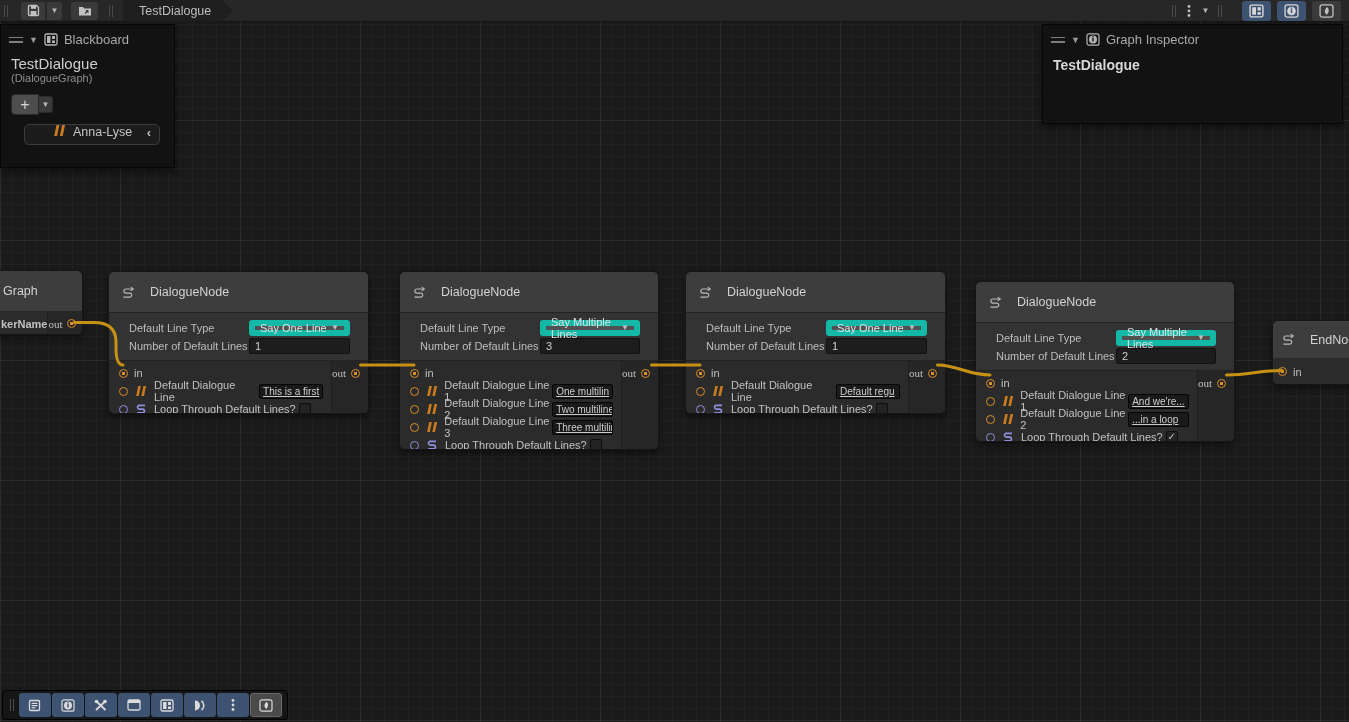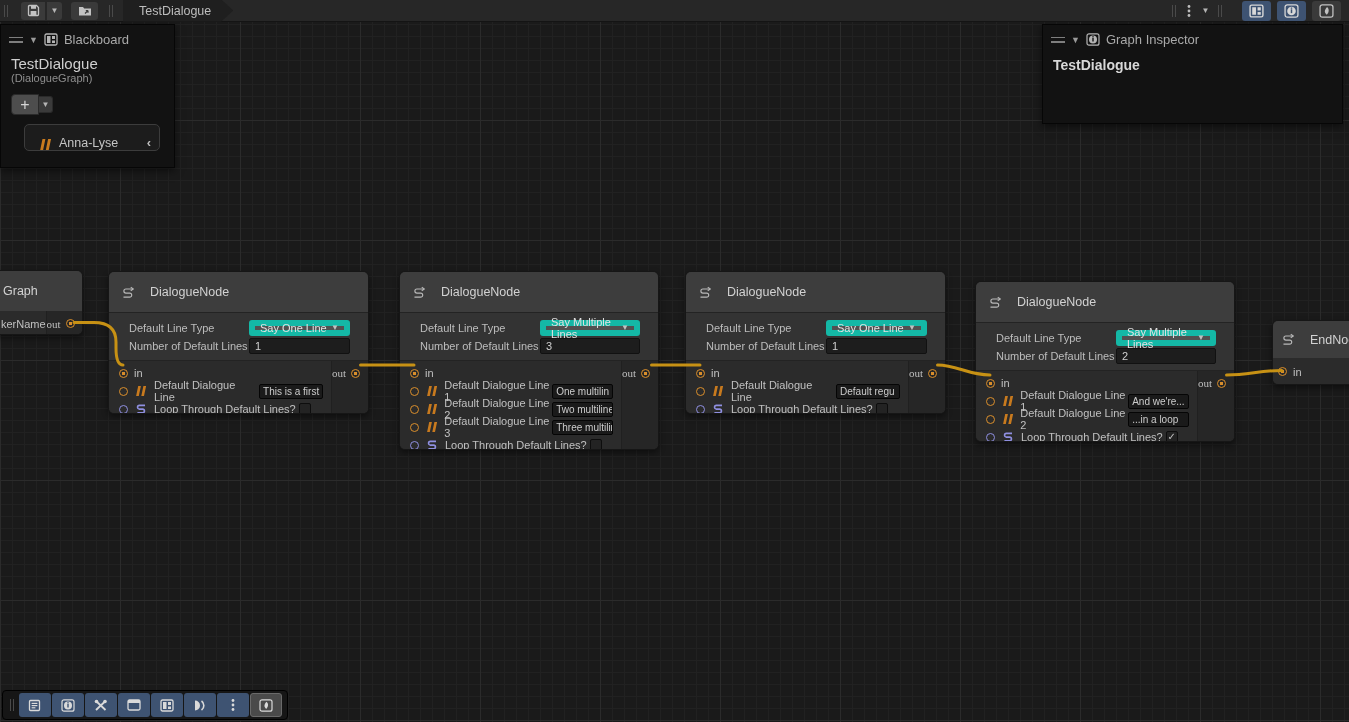--- a/index.html
+++ b/index.html
@@ -40,22 +40,22 @@
   .drag-lines i { height:1.5px; background:#7e7e7e; display:block; }
   .tri { font-size:9px; color:#9a9a9a; }
   #blackboard { left:0; top:24px; width:175px; height:144px; }
   .bb-name { padding:4px 10px 0 10px; font-size:15px; color:#cfcfcf; }
   .bb-type { padding:0 10px; font-size:11px; color:#8f8f8f; }
   .bb-addrow { display:flex; align-items:center; margin:10px 0 0 10px; }
   .bb-add { width:28px; height:21px; background:#4d4d4d; border:1px solid #2a2a2a; border-radius:4px 0 0 4px;
     color:#d6d6d6; font-size:16px; display:flex; align-items:center; justify-content:center; }
   .bb-adddrop { width:14px; height:17px; background:#3a3a3a; border:1px solid #2a2a2a; border-left:none;
     border-radius:0 3px 3px 0; display:flex; align-items:center; justify-content:center; }
-  .bb-pill { position:absolute; left:23px; top:99px; width:136px; height:27px; background:#1c1c1c;
-    border:1px solid #3c3c3c; border-radius:5px; display:flex; align-items:flex-end; gap:7px; padding:0 8px 0 14px; }
+  .bb-pill { position:absolute; left:23px; top:99px; width:136px; height:21px; background:#1c1c1c;
+    border:1px solid #3c3c3c; border-radius:5px; display:flex; align-items:flex-start; gap:7px; padding:0 8px 0 28px; }
   .bb-pill .name { font-size:12.5px; color:#c4c4c4; flex:1; }
   .bb-pill .chev { color:#bdbdbd; font-size:13px; font-weight:bold; }
   #inspector { left:1042px; top:24px; width:301px; height:100px; }
   .insp-sel { padding:6px 10px; font-size:14px; font-weight:bold; color:#d8d8d8; }
 
   
   .node { position:absolute; border-radius:6px; background:#2b2b2b; border:1px solid #161616;
     z-index:4; box-shadow:0 3px 6px rgba(0,0,0,.45); overflow:hidden; }
   .n-title { height:40px; background:#3d3d3d; display:flex; align-items:center; gap:9px; padding:0 12px;
     font-size:12.5px; color:#d2d2d2; }
@@ -73,21 +73,21 @@
   .port-row { display:flex; align-items:center; height:18px; font-size:11px; color:#c0c0c0; }
   .port { width:9px; height:9px; border-radius:50%; flex:0 0 auto; border:1.5px solid var(--port-flow); margin:0 6px 0 10px; }
   .port.bool { border-color:var(--port-bool); }
   .port.filled { background:
     radial-gradient(circle, var(--port-flow) 0 1.8px, rgba(0,0,0,0) 2px); }
   .out-row { display:flex; align-items:center; justify-content:flex-end; height:18px; font-size:11px; color:#c0c0c0;font-family:Liberation Serif, serif; }
   .out-row .port { margin:0 4px 0 5px; }
   .mini-icon { width:14px; display:flex; justify-content:center; margin-right:6px; }
   .linefield { margin-left:auto; margin-right:8px; width:64px; height:15px; background:#1a1a1a;
     border:1px solid #050505; border-radius:2px; font-size:10px; color:#cccccc; display:flex;
-    align-items:center; padding:0 3px; white-space:nowrap; overflow:hidden; }
+    align-items:center; padding:0 3px; white-space:nowrap; overflow:hidden;text-decoration:underline; }
   .checkbox { width:12px; height:12px; background:#232323; border:1px solid #0d0d0d; border-radius:2px;
     margin-left:3px; font-size:10px; color:#c2c2c2; display:flex; align-items:center; justify-content:center; line-height:1; }
 
   
   #edges { position:absolute; inset:0; z-index:6; pointer-events:none; }
   .edge { fill:none; stroke:var(--edge); stroke-width:3; stroke-linecap:round; }
 
   
   .toolbar-bottom { position:absolute; left:2px; top:690px; width:286px; height:30px; background:#161616;
     border:1px solid #000; border-radius:4px; z-index:30; display:flex; align-items:center; padding:0 3px; }
@@ -108,21 +108,21 @@
     <path class="edge" d="M 937.5 365 C 957 365 968 375 990 375"></path>
     <path class="edge" d="M 1226.5 375 C 1250 375 1258 370.5 1282 370.5"></path>
   </svg>
 
   <div class="node" style="left:-60px; top:270px; width:143px; height:65px;">
     <div class="n-title" style="padding-left:62px;">
       <span>Graph</span>
     </div>
     <div class="n-ports" style="height:25px;">
       <div class="ports-in" style="display:flex; align-items:center; padding:0 0 0 60px;">
-        <span style="font-size:11px; color:#c0c0c0;">kerName</span>
+        <span style="font-size:11px; color:#c0c0c0;font-weight:bold;">kerName</span>
       </div>
       <div class="ports-out" style="width:37px; padding:0 4px 0 0; display:flex; align-items:center;">
         <div class="out-row" style="width:100%;">
           <span>out</span>
           <span class="port filled"></span>
         </div>
       </div>
     </div>
   </div>
 

